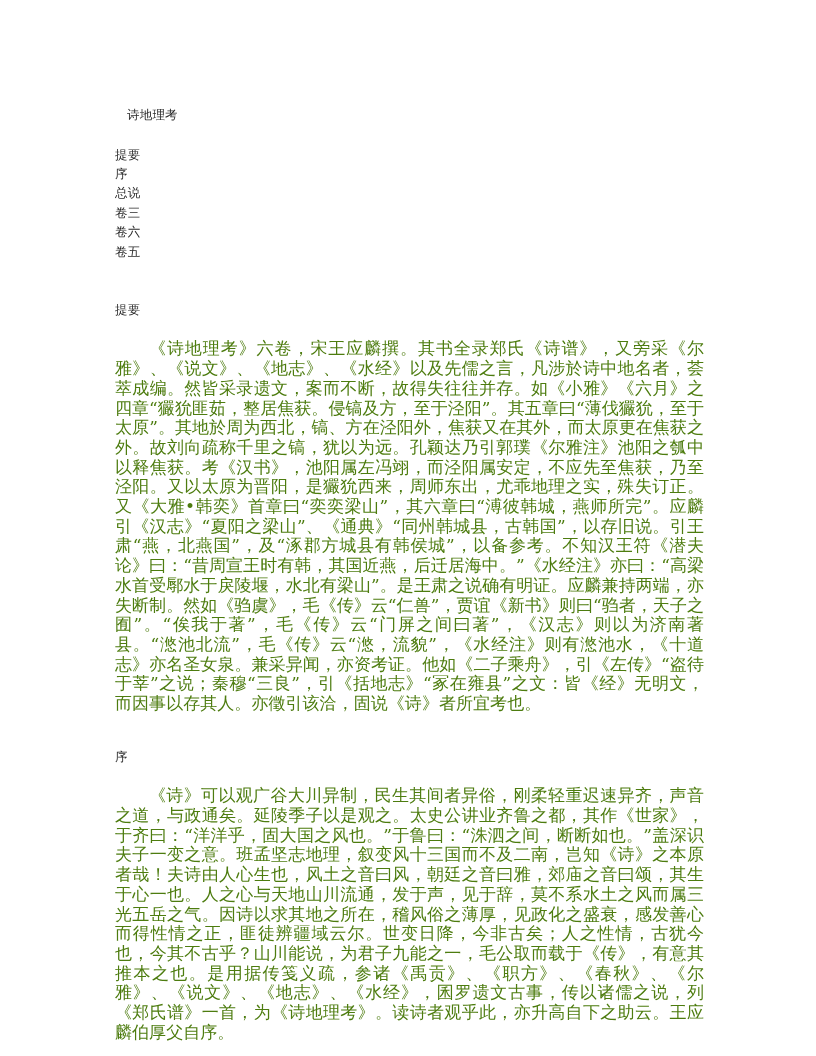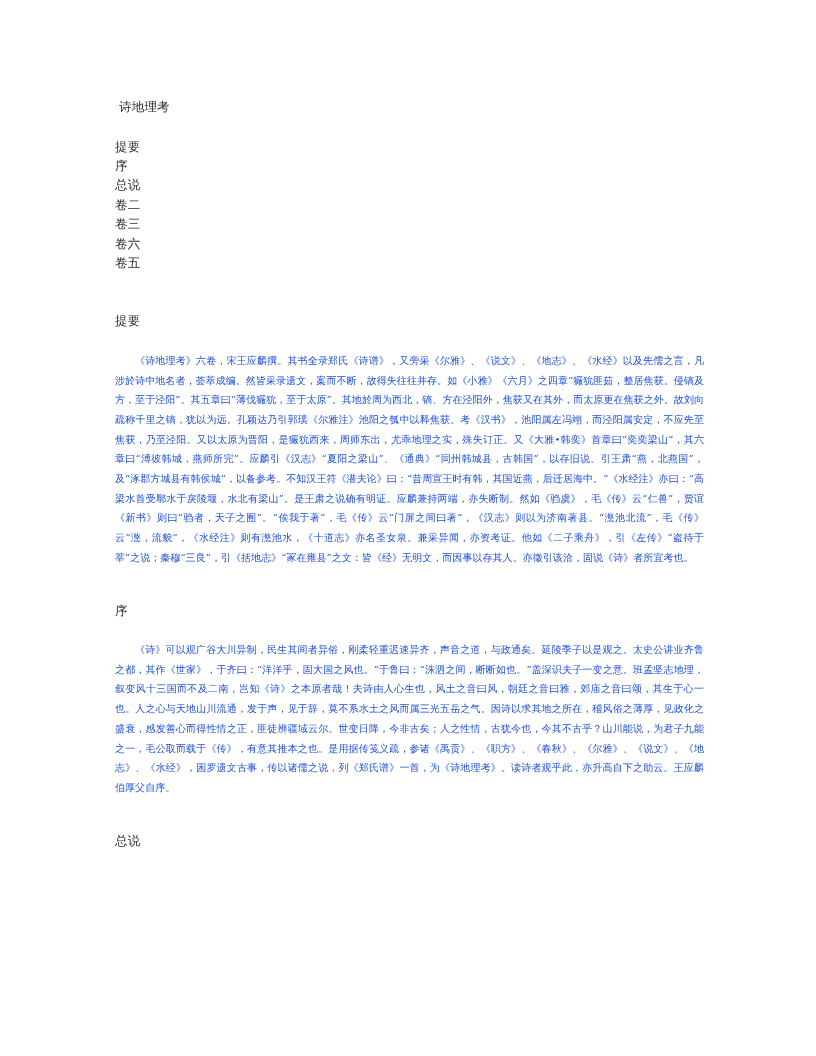--- a/index.html
+++ b/index.html
@@ -22,21 +22,21 @@
     position: absolute;
     left: 115px;
     top: 93px;
     width: 589px;
   }
   .doc-title {
     font-size: 12.5px;
     line-height: 19.5px;
     color: #2b2b2b;
     letter-spacing: 0.2px;
-    margin: 4px;
+    margin: 12px;
     font-weight: normal;
   }
   .toc {
     margin: 0;
     padding: 0;
     list-style: none;
     margin-top: 20px;
   }
   .toc li {
     font-size: 12.5px;
@@ -46,23 +46,23 @@
   }
   .section-heading {
     font-size: 12.5px;
     line-height: 19.5px;
     color: #2b2b2b;
     letter-spacing: 0.2px;
     font-weight: normal;
     margin: 0;
   }
   .body-para {
-    font-size: 10px;
+    font-size: 17px;
     line-height: 19.7px;
-    color: #1d4ed8;
+    color: #4d7c0f;
     text-align: justify;
     text-justify: inter-ideograph;
     text-indent: 2em;
     margin: 0;
     letter-spacing: 0.05px;
     word-break: break-all;
   }
   .gap-heading-to-body { height: 20px; }
   .gap-block-lg { height: 39px; }
   .gap-block-md { height: 33px; }
@@ -72,21 +72,20 @@
 
 <div class="page">
   <div class="content">
 
     <h1 class="doc-title">诗地理考</h1>
 
     <ul class="toc">
       <li>提要</li>
       <li>序</li>
       <li>总说</li>
-      <li>卷二</li>
       <li>卷三</li>
       <li>卷六</li>
       <li>卷五</li>
     </ul>
 
     <div class="gap-block-lg"></div>
 
     <h2 class="section-heading">提要</h2>
     <div class="gap-heading-to-body"></div>
     <p class="body-para">《诗地理考》六卷，宋王应麟撰。其书全录郑氏《诗谱》，又旁采《尔雅》、《说文》、《地志》、《水经》以及先儒之言，凡涉於诗中地名者，荟萃成编。然皆采录遗文，案而不断，故得失往往并存。如《小雅》《六月》之四章“玁狁匪茹，整居焦获。侵镐及方，至于泾阳”。其五章曰“薄伐玁狁，至于太原”。其地於周为西北，镐、方在泾阳外，焦获又在其外，而太原更在焦获之外。故刘向疏称千里之镐，犹以为远。孔颖达乃引郭璞《尔雅注》池阳之瓠中以释焦获。考《汉书》，池阳属左冯翊，而泾阳属安定，不应先至焦获，乃至泾阳。又以太原为晋阳，是玁狁西来，周师东出，尤乖地理之实，殊失订正。又《大雅•韩奕》首章曰“奕奕梁山”，其六章曰“溥彼韩城，燕师所完”。应麟引《汉志》“夏阳之梁山”、《通典》“同州韩城县，古韩国”，以存旧说。引王肃“燕，北燕国”，及“涿郡方城县有韩侯城”，以备参考。不知汉王符《潜夫论》曰：“昔周宣王时有韩，其国近燕，后迁居海中。”《水经注》亦曰：“高梁水首受鄏水于戾陵堰，水北有梁山”。是王肃之说确有明证。应麟兼持两端，亦失断制。然如《驺虞》，毛《传》云“仁兽”，贾谊《新书》则曰“驺者，天子之囿”。“俟我于著”，毛《传》云“门屏之间曰著”，《汉志》则以为济南著县。“滺池北流”，毛《传》云“滺，流貌”，《水经注》则有滺池水，《十道志》亦名圣女泉。兼采异闻，亦资考证。他如《二子乘舟》，引《左传》“盗待于莘”之说；秦穆“三良”，引《括地志》“冢在雍县”之文：皆《经》无明文，而因事以存其人。亦徵引该洽，固说《诗》者所宜考也。</p>

